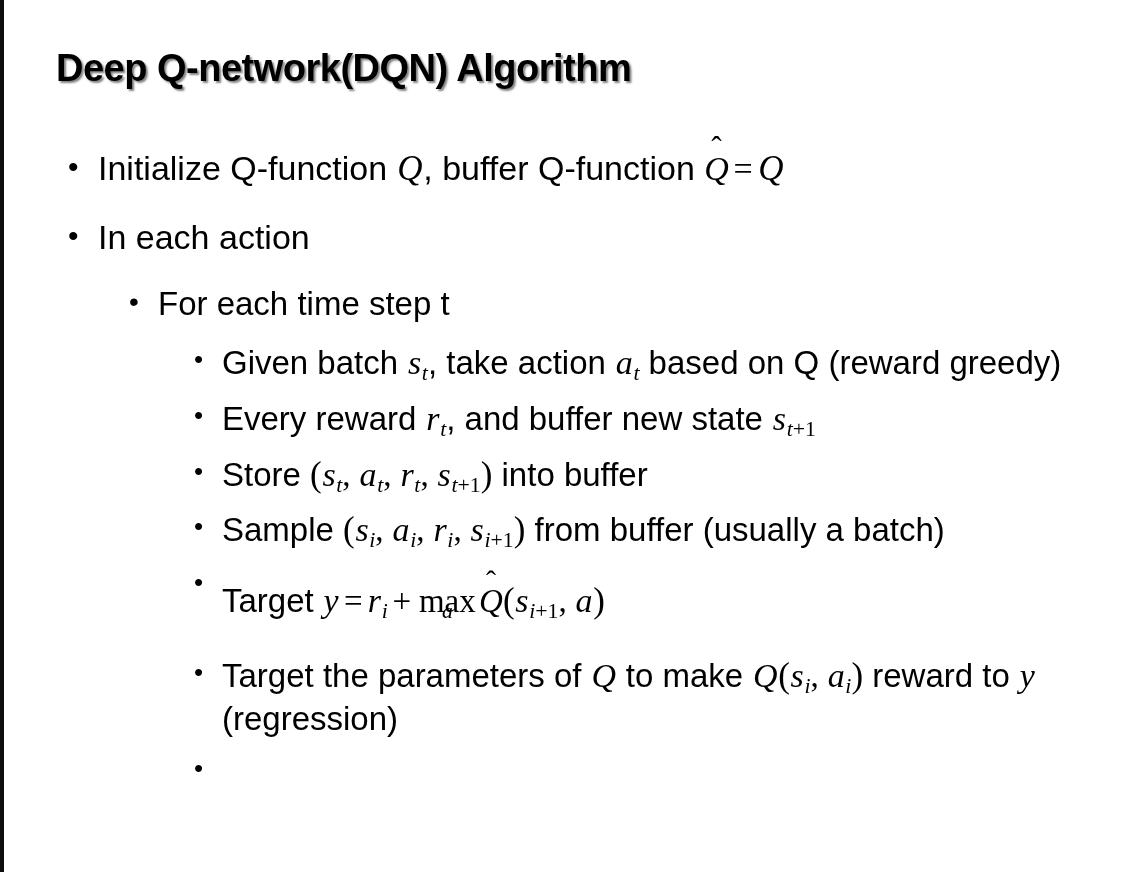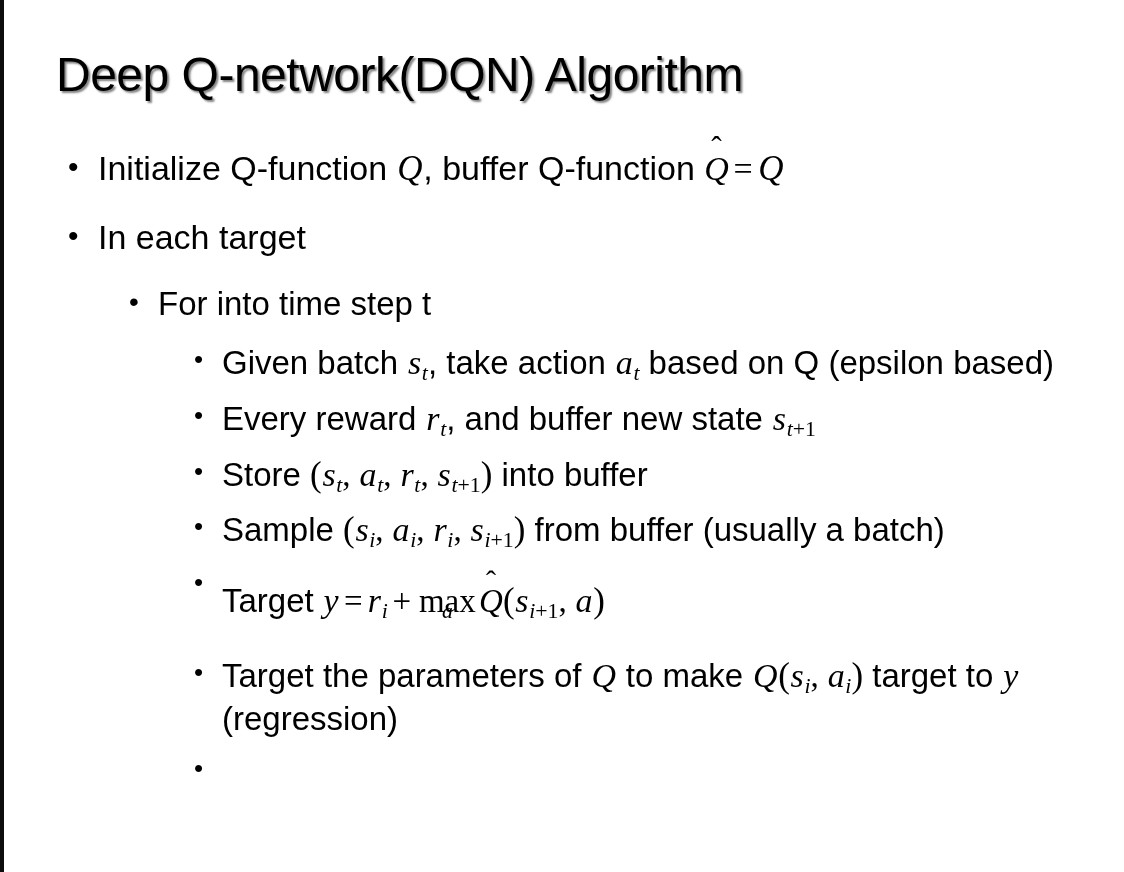--- a/index.html
+++ b/index.html
@@ -25,22 +25,22 @@
     top: 0;
     width: 4px;
     height: 872px;
     background: #0d0d0d;
   }
 
   .slide-title {
     position: absolute;
     left: 56px;
     top: 47px;
-    font-size: 48px;
-    font-weight: normal;
+    font-size: 38px;
+    font-weight: bold;
     letter-spacing: -0.5px;
     color: #000000;
     white-space: nowrap;
     text-shadow: 2px 2px 2px rgba(90,90,90,0.75);
     font-family: "Liberation Sans", sans-serif;
   }
 
   .body-area {
     position: absolute;
     left: 0;
@@ -152,31 +152,31 @@
 
   <div class="body-area">
 
     <div class="bullet-line lvl0">
       <span class="marker">•</span>
       <span class="text"><span>Initialize Q-function </span><span class="mi">Q</span><span>, buffer Q-function </span><span class="hat"><span class="base">Q</span><span class="acc">̂</span></span><span class="mo">=</span><span class="mi">Q</span></span>
     </div>
 
     <div class="bullet-line lvl0">
       <span class="marker">•</span>
-      <span class="text">In each target</span>
+      <span class="text">In each action</span>
     </div>
 
     <div class="bullet-line lvl1">
       <span class="marker">•</span>
-      <span class="text">For into time step t</span>
-    </div>
-
-    <div class="bullet-line lvl2">
-      <span class="marker">•</span>
-      <span class="text"><span>Given batch </span><span class="mi">s</span><span class="msub">t</span><span>, take action </span><span class="mi">a</span><span class="msub">t</span><span> based on Q (epsilon based)</span></span>
+      <span class="text">For each time step t</span>
+    </div>
+
+    <div class="bullet-line lvl2">
+      <span class="marker">•</span>
+      <span class="text"><span>Given batch </span><span class="mi">s</span><span class="msub">t</span><span>, take action </span><span class="mi">a</span><span class="msub">t</span><span> based on Q (reward greedy)</span></span>
     </div>
 
     <div class="bullet-line lvl2">
       <span class="marker">•</span>
       <span class="text"><span>Every reward </span><span class="mi">r</span><span class="msub">t</span><span>, and buffer new state </span><span class="mi">s</span><span class="msub"><span>t</span><span class="up">+1</span></span></span>
     </div>
 
     <div class="bullet-line lvl2">
       <span class="marker">•</span>
       <span class="text"><span>Store </span><span class="mpar">(</span><span class="mi">s</span><span class="msub">t</span><span class="mn">, </span><span class="mi">a</span><span class="msub">t</span><span class="mn">, </span><span class="mi">r</span><span class="msub">t</span><span class="mn">, </span><span class="mi">s</span><span class="msub"><span>t</span><span class="up">+1</span></span><span class="mpar">)</span><span> into buffer</span></span>
@@ -187,21 +187,21 @@
       <span class="text"><span>Sample </span><span class="mpar">(</span><span class="mi">s</span><span class="msub">i</span><span class="mn">, </span><span class="mi">a</span><span class="msub">i</span><span class="mn">, </span><span class="mi">r</span><span class="msub">i</span><span class="mn">, </span><span class="mi">s</span><span class="msub"><span>i</span><span class="up">+1</span></span><span class="mpar">)</span><span> from buffer (usually a batch)</span></span>
     </div>
 
     <div class="bullet-line lvl2" style="margin-bottom:30px;">
       <span class="marker">•</span>
       <span class="text"><span>Target </span><span class="mi">y</span><span class="mo">=</span><span class="mi">r</span><span class="msub">i</span><span class="mo">+</span><span class="maxop"><span>max</span><span class="lim">a</span></span><span class="hat"><span class="base">Q</span><span class="acc">̂</span></span><span class="mpar">(</span><span class="mi">s</span><span class="msub"><span>i</span><span class="up">+1</span></span><span class="mn">, </span><span class="mi">a</span><span class="mpar">)</span></span>
     </div>
 
     <div class="bullet-line lvl2">
       <span class="marker">•</span>
-      <span class="text"><span>Target the parameters of </span><span class="mi">Q</span><span> to make </span><span class="mi">Q</span><span class="mpar">(</span><span class="mi">s</span><span class="msub">i</span><span class="mn">, </span><span class="mi">a</span><span class="msub">i</span><span class="mpar">)</span><span> target to </span><span class="mi">y</span><span> (regression)</span></span>
+      <span class="text"><span>Target the parameters of </span><span class="mi">Q</span><span> to make </span><span class="mi">Q</span><span class="mpar">(</span><span class="mi">s</span><span class="msub">i</span><span class="mn">, </span><span class="mi">a</span><span class="msub">i</span><span class="mpar">)</span><span> reward to </span><span class="mi">y</span><span> (regression)</span></span>
     </div>
 
     <div class="bullet-line lvl2">
       <span class="marker">•</span>
     </div>
 
   </div>
 </div>
 
 </body></html>

